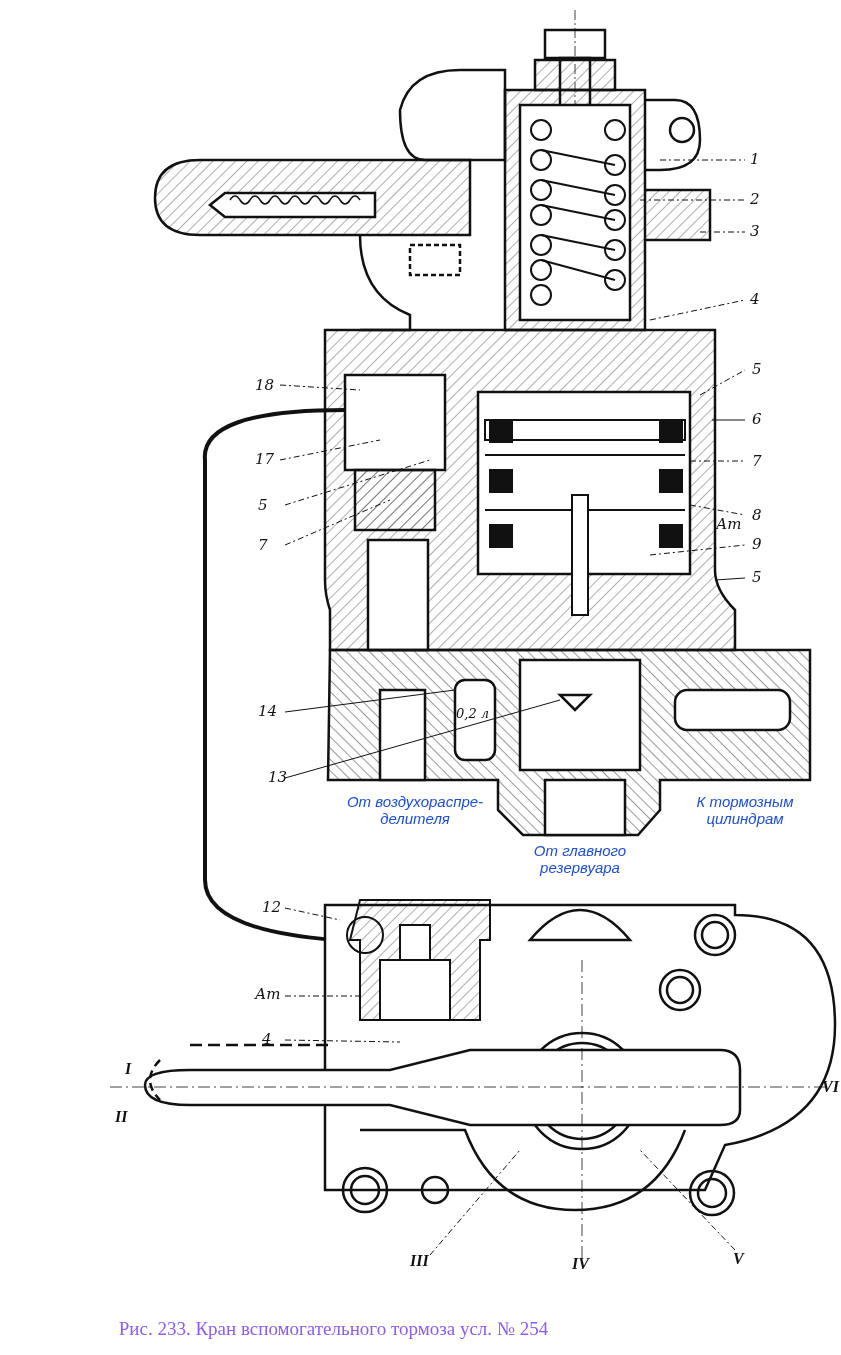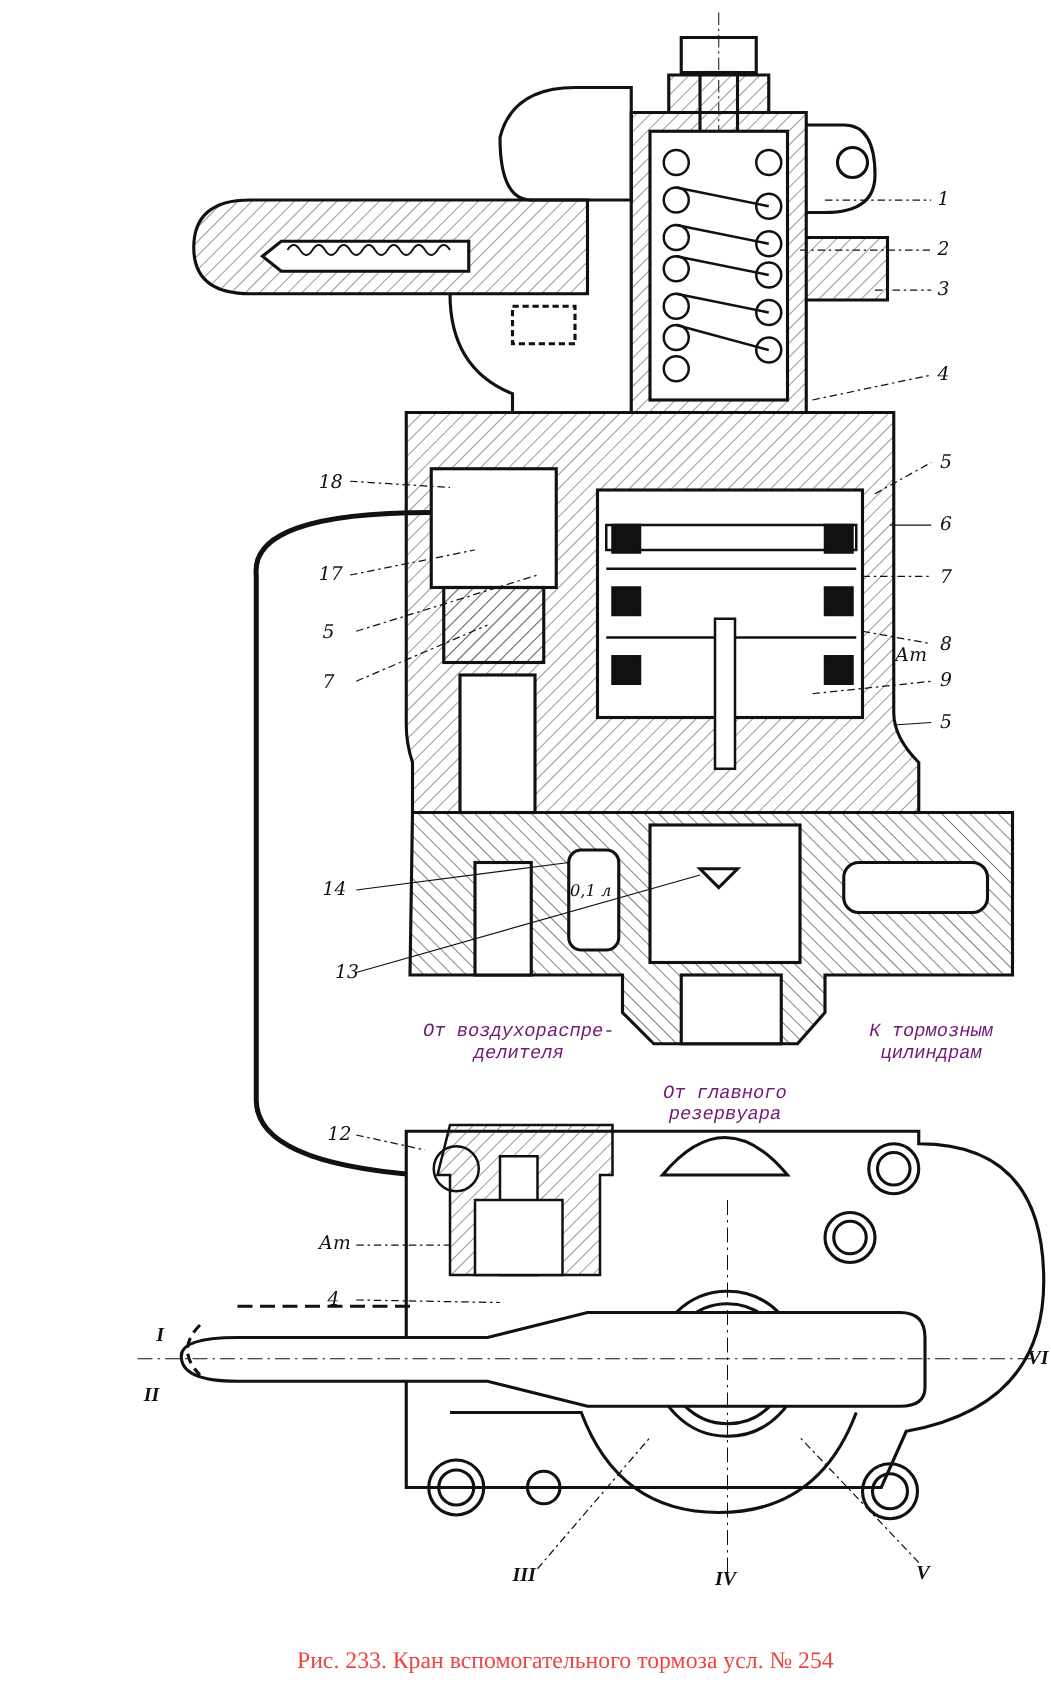--- a/index.html
+++ b/index.html
@@ -1,20 +1,20 @@
 <!DOCTYPE html>
 <html><head>
 <meta charset="utf-8">
 <style>
   html,body{margin:0;padding:0;background:#fff;}
   body{width:841px;height:1355px;position:relative;overflow:hidden;font-family:"DejaVu Serif",serif;color:#111;}
   svg.drawing{position:absolute;left:0;top:0;}
   .lbl{position:absolute;font-family:"DejaVu Serif",serif;font-style:italic;font-size:15px;color:#111;white-space:nowrap;}
-  .port{position:absolute;font-family:Liberation Mono, monospace;font-style:italic;font-size:15px;line-height:17px;text-align:center;color:#701a75;margin-top:24px;}
-  .cap{position:absolute;left:0;width:667px;top:1318px;text-align:right;font-family:"Liberation Serif",serif;font-size:19px;color:#ef4444;}
+  .port{position:absolute;font-family:Liberation Sans, sans-serif;font-style:italic;font-size:15px;line-height:17px;text-align:center;color:#1d4ed8;}
+  .cap{position:absolute;left:0;width:667px;top:1318px;text-align:center;font-family:"Liberation Serif",serif;font-size:19px;color:#8b5cf6;}
   .rom{position:absolute;font-family:"Liberation Serif",serif;font-style:italic;font-weight:bold;font-size:16px;}
 </style>
 </head>
 <body>
 
 <svg class="drawing" width="841" height="1355" viewBox="0 0 841 1355">
   <defs>
     <pattern id="hatch" width="8" height="8" patternUnits="userSpaceOnUse" patternTransform="rotate(45)">
       <line x1="0" y1="0" x2="0" y2="8" stroke="#333" stroke-width="0.8"></line>
     </pattern>
@@ -179,21 +179,21 @@
 <span class="lbl" style="left:255px;top:376px">18</span>
 <span class="lbl" style="left:255px;top:450px">17</span>
 <span class="lbl" style="left:258px;top:496px">5</span>
 <span class="lbl" style="left:258px;top:536px">7</span>
 <span class="lbl" style="left:258px;top:702px">14</span>
 <span class="lbl" style="left:268px;top:768px">13</span>
 <span class="lbl" style="left:262px;top:898px">12</span>
 <span class="lbl" style="left:255px;top:985px">Ат</span>
 <span class="lbl" style="left:262px;top:1030px">4</span>
 
-<span class="lbl" style="left:456px;top:706px;font-size:13px">0,1 л</span>
+<span class="lbl" style="left:456px;top:706px;font-size:13px">0,2 л</span>
 
 <div class="port" style="left:325px;top:793px;width:180px;white-space:pre-line">От воздухораспре-
 делителя</div>
 <div class="port" style="left:510px;top:842px;width:140px;white-space:pre-line">От главного
 резервуара</div>
 <div class="port" style="left:675px;top:793px;width:140px;white-space:pre-line">К тормозным
 цилиндрам</div>
 
 <span class="rom" style="left:125px;top:1060px">I</span>
 <span class="rom" style="left:115px;top:1108px">II</span>

